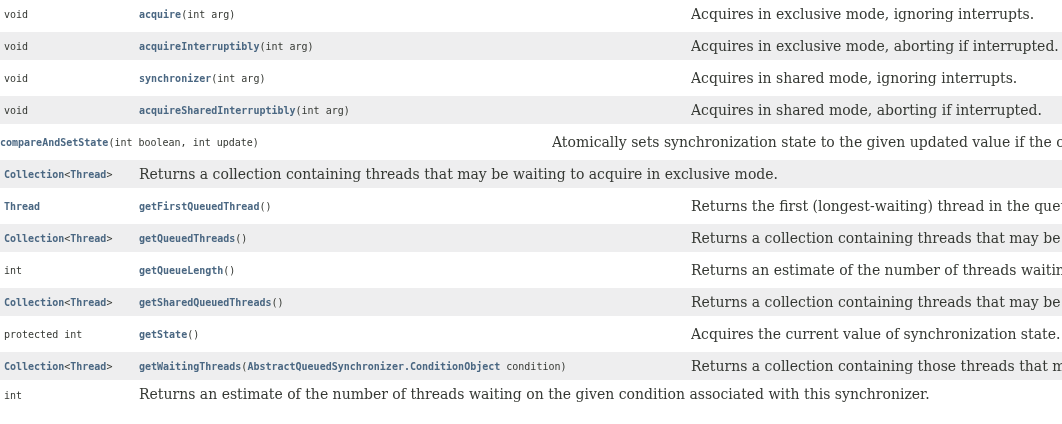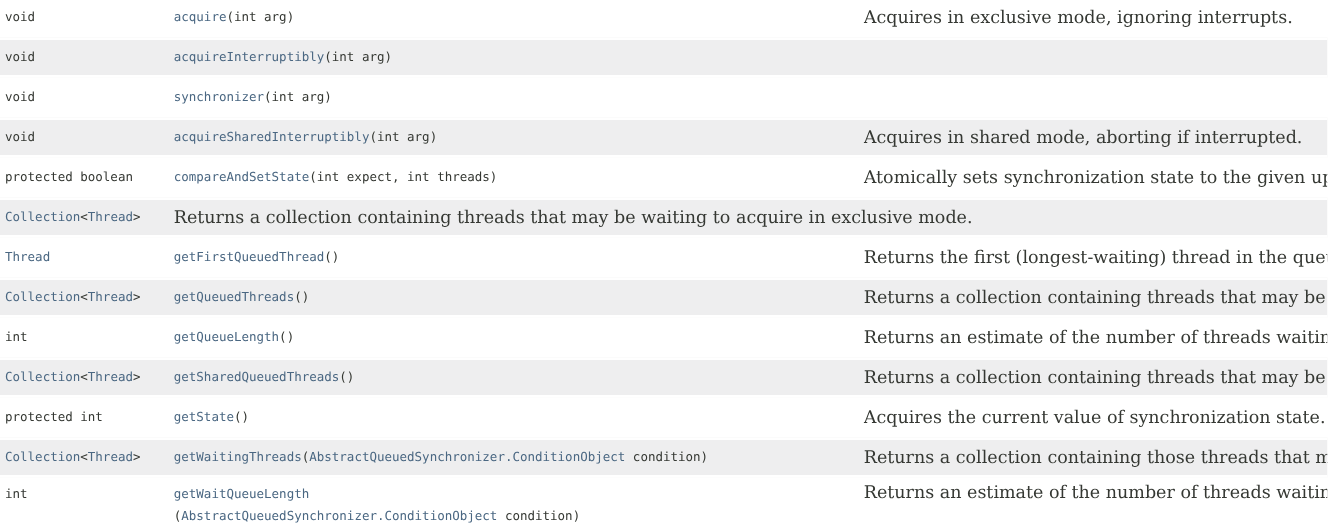--- a/index.html
+++ b/index.html
@@ -67,21 +67,21 @@
     line-height: 16px;
     white-space: pre;
   }
   .code {
     font-family: "DejaVu Sans Mono", "Liberation Mono", monospace;
     font-size: 10px;
     white-space: pre;
   }
   .code.link {
     color: var(--link);
-    font-weight: normal;
+    font-weight: bold;
   }
   .code.plain {
     color: var(--text);
     font-weight: normal;
   }
 </style>
 </head>
 <body>
 
 <div class="doc-table" id="table-mount">
@@ -94,44 +94,43 @@
       </div>
     <div class="cell desc-cell">Acquires in exclusive mode, ignoring interrupts.</div>
   </div>
     <div class="row alt">
     <div class="cell type-cell">
         <div class="sig-line"><span class="code plain">void</span></div>
       </div>
     <div class="cell sig-cell">
         <div class="sig-line"><span class="code link">acquireInterruptibly</span><span class="code plain">(int arg)</span></div>
       </div>
+    <div class="cell desc-cell">Acquires in exclusive mode, aborting if interrupted.</div>
   </div>
     <div class="row">
     <div class="cell type-cell">
         <div class="sig-line"><span class="code plain">void</span></div>
       </div>
     <div class="cell sig-cell">
         <div class="sig-line"><span class="code link">synchronizer</span><span class="code plain">(int arg)</span></div>
       </div>
+    <div class="cell desc-cell">Acquires in shared mode, ignoring interrupts.</div>
   </div>
     <div class="row alt">
     <div class="cell type-cell">
         <div class="sig-line"><span class="code plain">void</span></div>
       </div>
     <div class="cell sig-cell">
         <div class="sig-line"><span class="code link">acquireSharedInterruptibly</span><span class="code plain">(int arg)</span></div>
       </div>
     <div class="cell desc-cell">Acquires in shared mode, aborting if interrupted.</div>
   </div>
     <div class="row">
-    <div class="cell type-cell">
-        <div class="sig-line"><span class="code plain">protected boolean</span></div>
-      </div>
     <div class="cell sig-cell">
-        <div class="sig-line"><span class="code link">compareAndSetState</span><span class="code plain">(int expect, int threads)</span></div>
+        <div class="sig-line"><span class="code link">compareAndSetState</span><span class="code plain">(int boolean, int update)</span></div>
       </div>
     <div class="cell desc-cell">Atomically sets synchronization state to the given updated value if the current state value equals the expected value.</div>
   </div>
     <div class="row alt">
     <div class="cell type-cell">
         <div class="sig-line"><span class="code link">Collection</span><span class="code plain">&lt;</span><span class="code link">Thread</span><span class="code plain">&gt;</span></div>
       </div>
     <div class="cell desc-cell">Returns a collection containing threads that may be waiting to acquire in exclusive mode.</div>
   </div>
     <div class="row">
@@ -185,19 +184,15 @@
       </div>
     <div class="cell sig-cell">
         <div class="sig-line"><span class="code link">getWaitingThreads</span><span class="code plain">(</span><span class="code link">AbstractQueuedSynchronizer.ConditionObject</span><span class="code plain"> condition)</span></div>
       </div>
     <div class="cell desc-cell">Returns a collection containing those threads that may be waiting on the given condition associated with this synchronizer.</div>
   </div>
     <div class="row tall">
     <div class="cell type-cell">
         <div class="sig-line"><span class="code plain">int</span></div>
       </div>
-    <div class="cell sig-cell">
-        <div class="sig-line"><span class="code link">getWaitQueueLength</span></div>
-        <div class="sig-line"><span class="code plain">(</span><span class="code link">AbstractQueuedSynchronizer.ConditionObject</span><span class="code plain"> condition)</span></div>
-      </div>
     <div class="cell desc-cell">Returns an estimate of the number of threads waiting on the given condition associated with this synchronizer.</div>
   </div>
   </div>
 
 </body></html>

